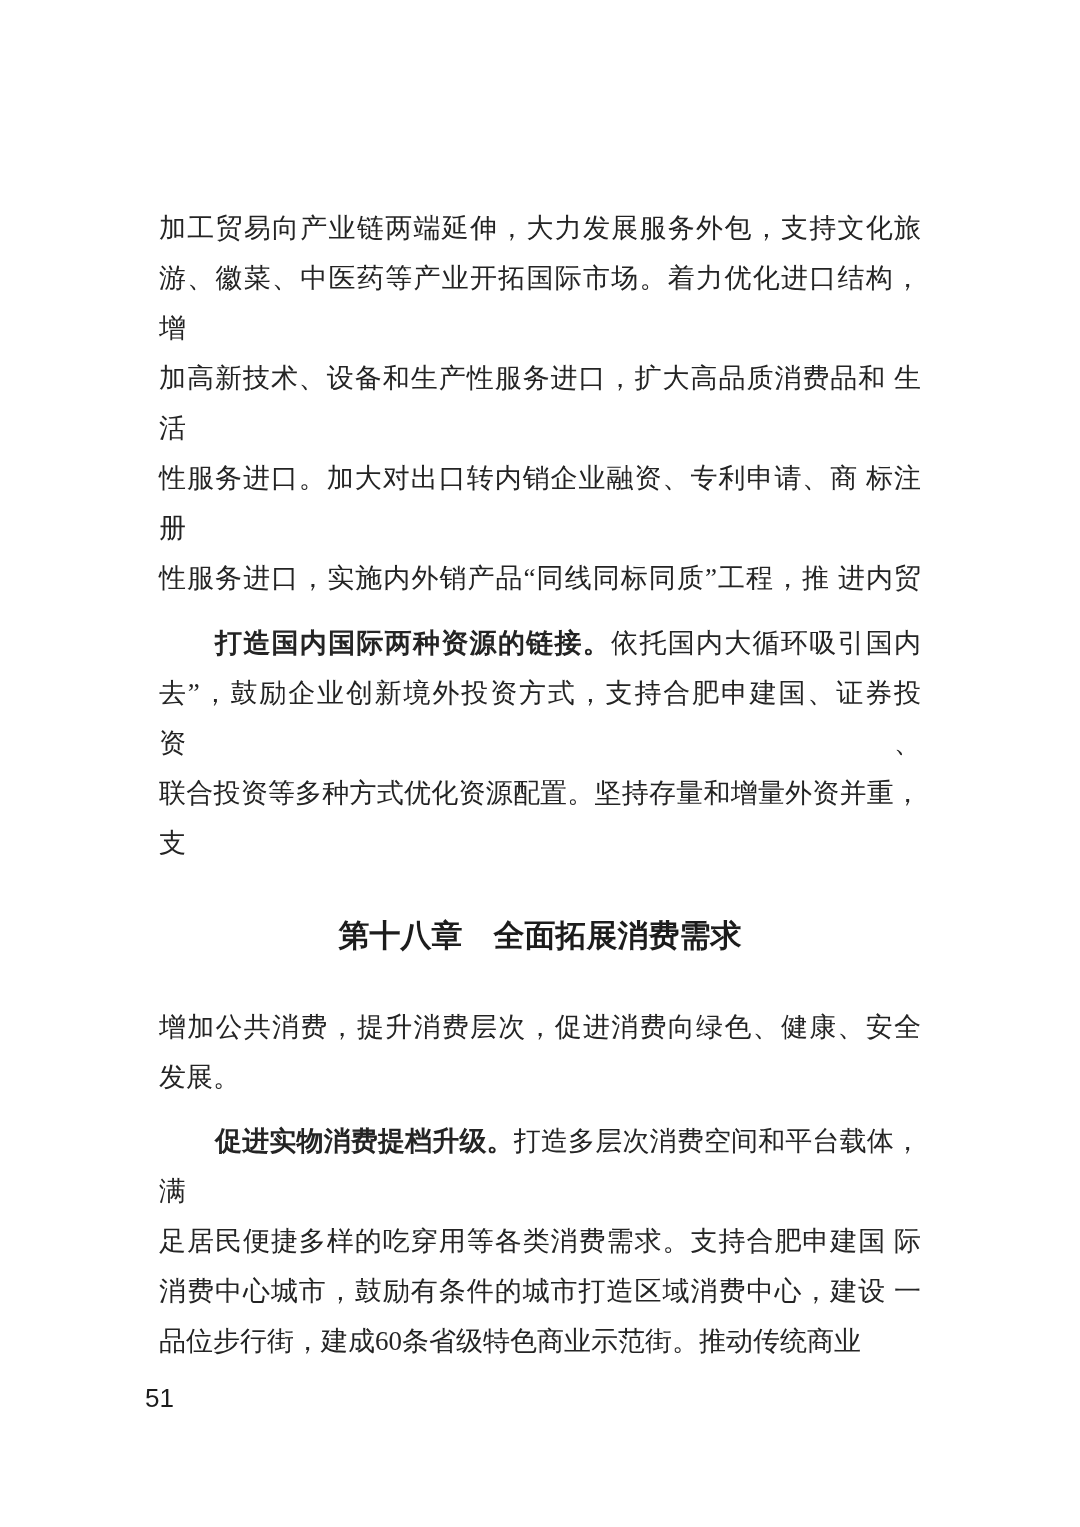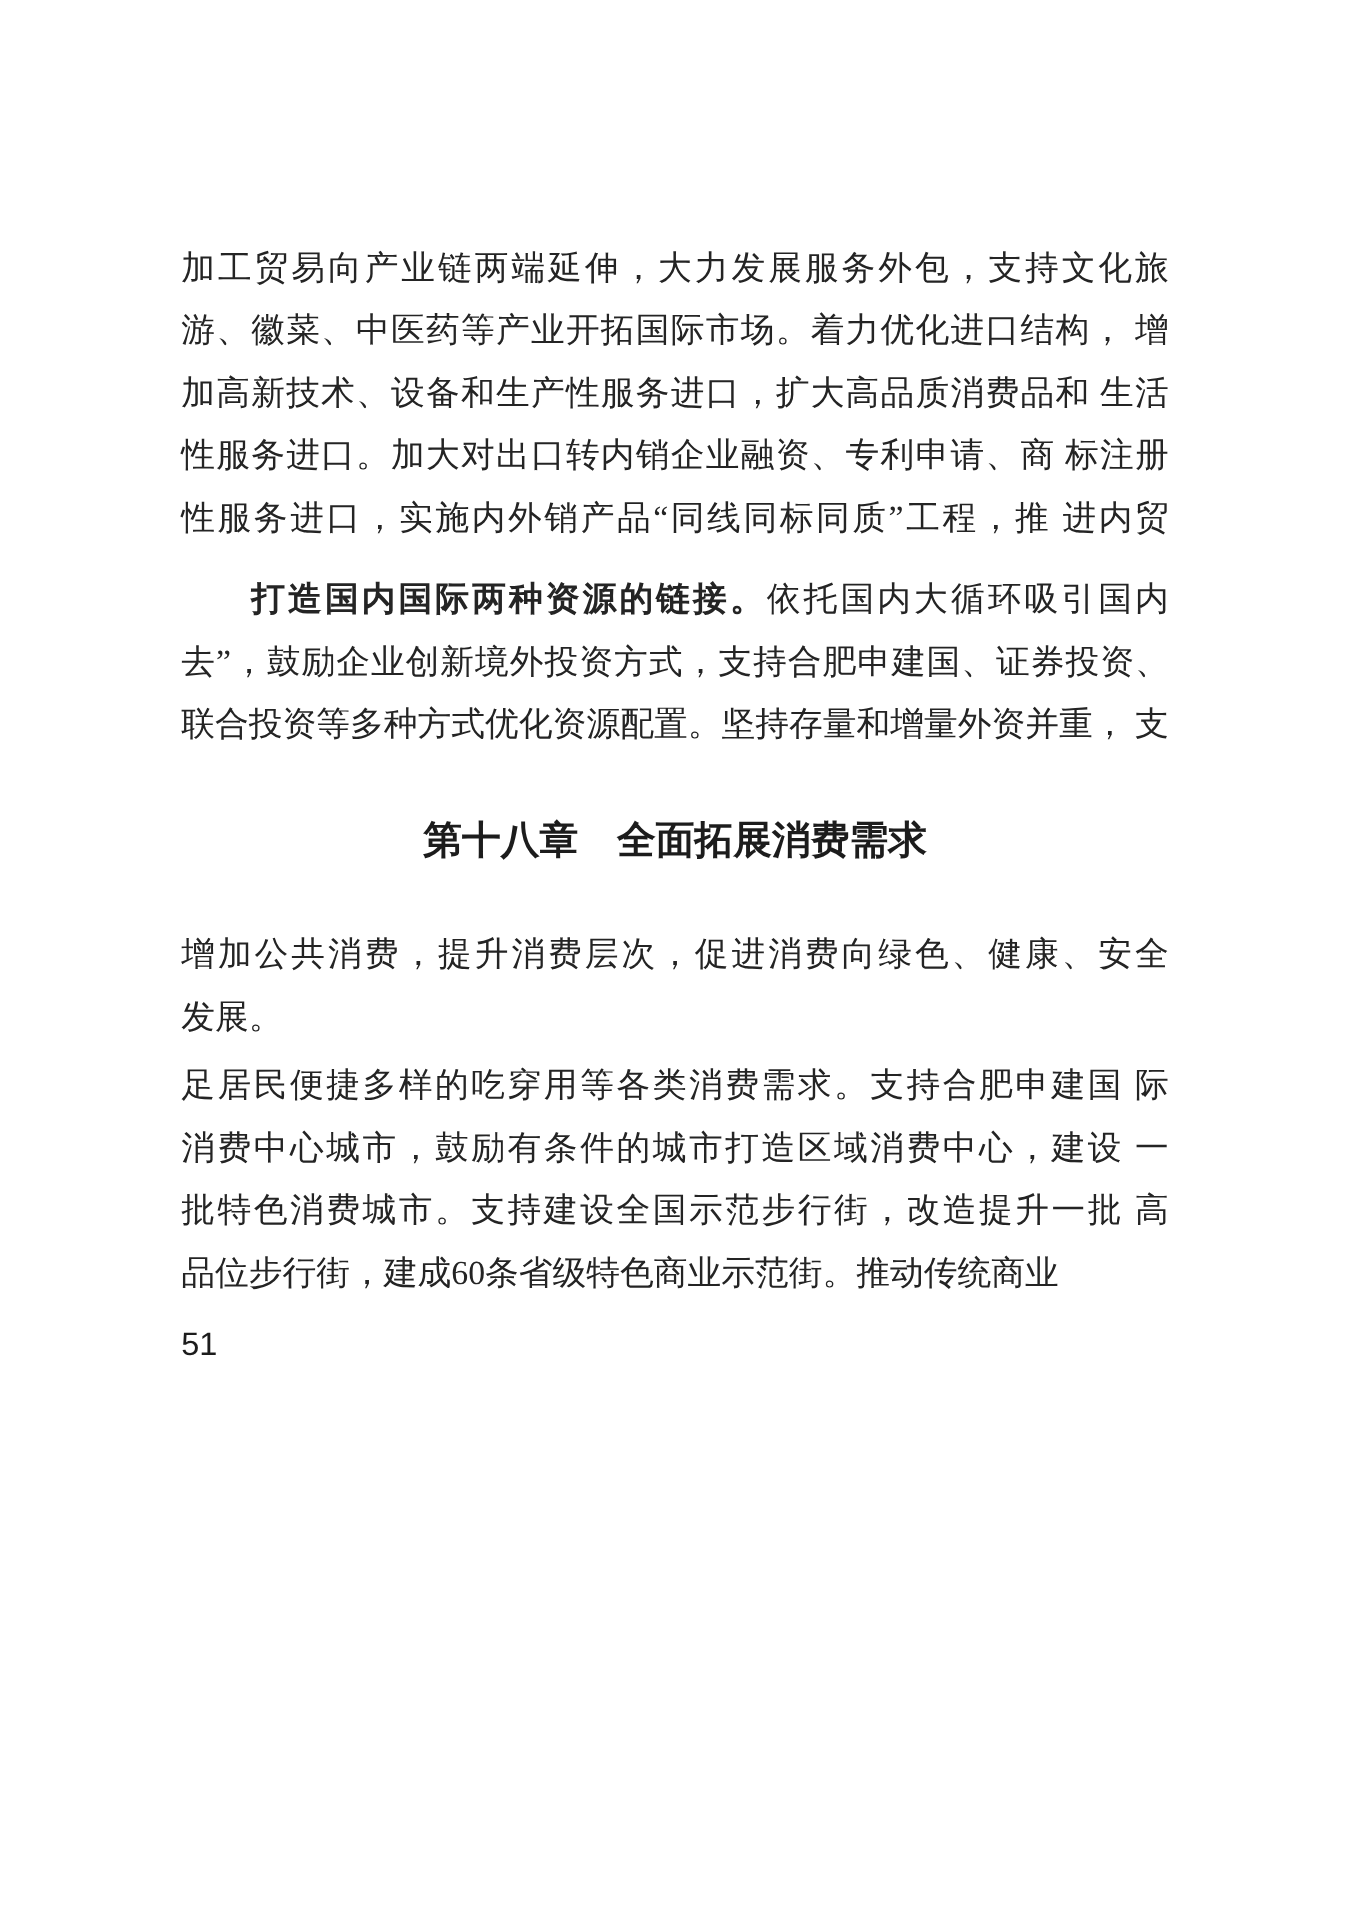--- a/index.html
+++ b/index.html
@@ -18,21 +18,21 @@
     overflow: hidden;
     box-sizing: border-box;
   }
   .content {
     position: absolute;
     left: 145px;
     top: 189px;
     width: 790px;
   }
   .para {
-    margin: 0;
+    margin: 14px;
     padding: 0;
   }
   .line {
     font-size: 27px;
     line-height: 50px;
     letter-spacing: 0;
     color: #242424;
   }
   .just {
     text-align: justify;
@@ -93,22 +93,24 @@
     </div>
 
     <div class="chapter">第十八章　全面拓展消费需求</div>
 
     <div class="para para-3">
       <div class="line just">增加公共消费，提升消费层次，促进消费向绿色、健康、安全</div>
       <div class="line last">发展。</div>
     </div>
 
     <div class="para para-4">
+      <div class="line just indent">
+        <span class="lead-bold">促进实物消费提档升级。</span><span>打造多层次消费空间和平台载体， 满</span>
+      </div>
       <div class="line just">足居民便捷多样的吃穿用等各类消费需求。支持合肥申建国 际</div>
       <div class="line just">消费中心城市，鼓励有条件的城市打造区域消费中心，建设 一</div>
-      <div class="line just">批特色消费城市。支持建设全国示范步行街，改造提升一批 高</div>
       <div class="line last">品位步行街，建成60条省级特色商业示范街。推动传统商业</div>
     </div>
 
     <div class="page-number">51</div>
 
   </div>
 </div>
 
 </body></html>

